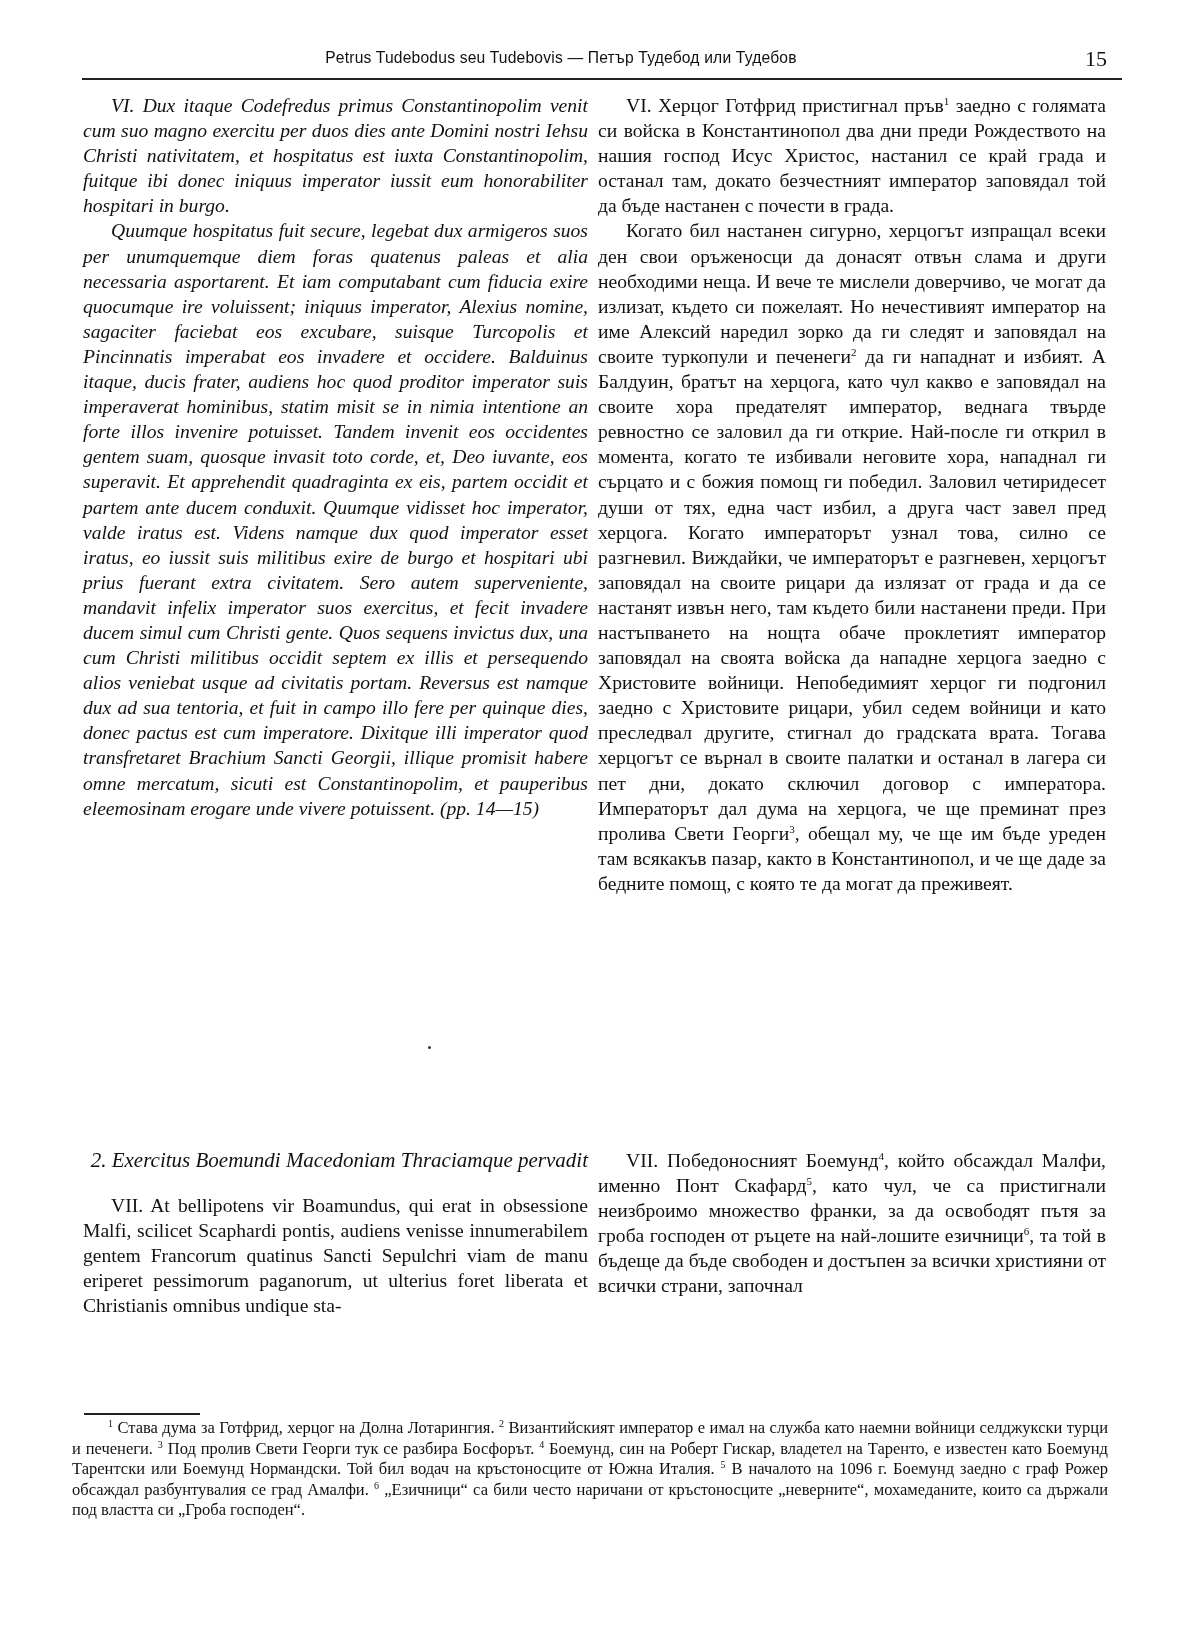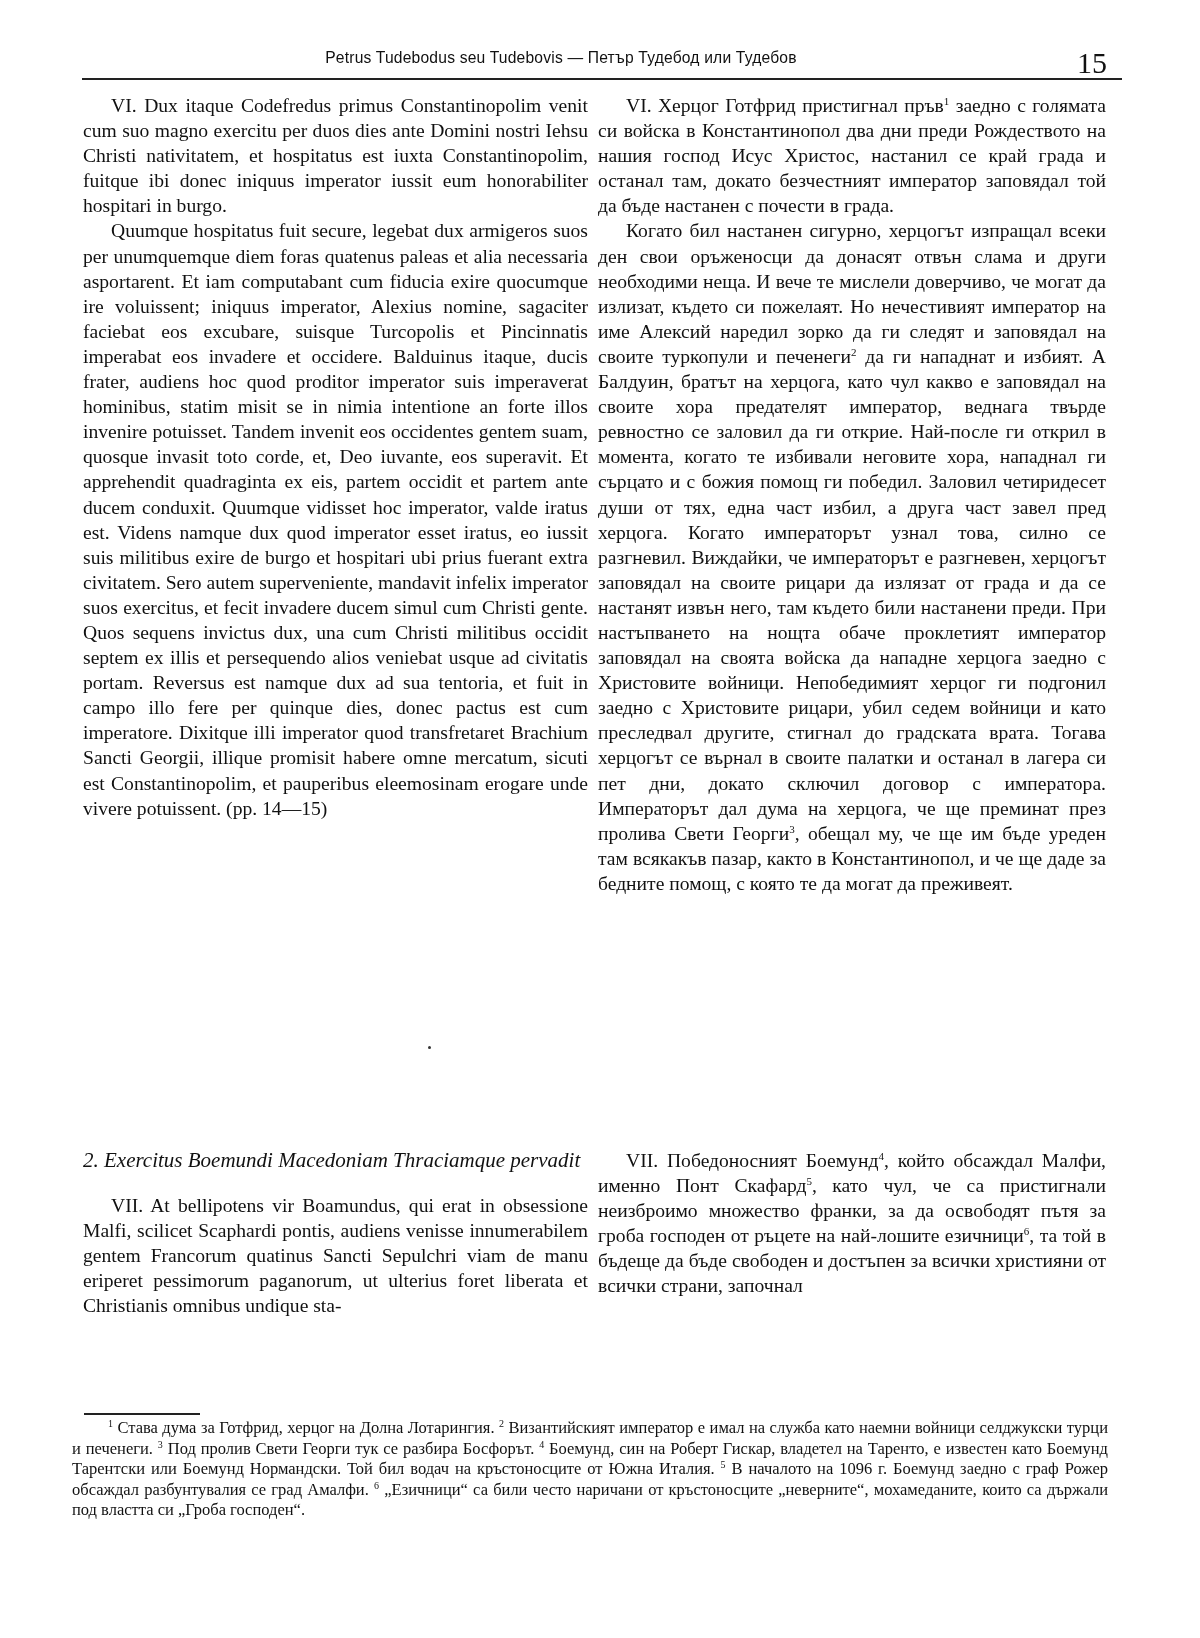--- a/index.html
+++ b/index.html
@@ -10,34 +10,34 @@
   }
   .header {
     position: absolute; left: 71px; top: 46px; width: 1040px; height: 30px;
   }
   .header .running-title {
     position: absolute; left: 0; right: 60px; top: 2px; text-align: center;
     font-family: "Liberation Sans", "DejaVu Sans", sans-serif;
     font-size: 17px; letter-spacing: 0.2px; transform: scaleX(0.92);
   }
   .header .page-number {
-    position: absolute; right: 4px; top: 0; font-size: 30px;
+    position: absolute; right: 4px; top: 0; font-size: 22px;
   }
   .header-rule {
     position: absolute; left: 82px; top: 78px; width: 1040px; height: 2px; background: #222;
   }
   .col {
     position: absolute; width: 505px; font-size: 19.6px; line-height: 25.1px;
     text-align: justify; hyphens: manual;
   }
   .col-left { left: 83px; }
   .col-right { left: 598px; width: 508px; }
   .para { margin: 0; text-indent: 28px; }
   .section-title {
-    font-style: italic; text-align: left; font-size: 21px; line-height: 25px;
+    font-style: italic; text-align: right; font-size: 21px; line-height: 25px;
     margin: 0 0 20px 0;
   }
   sup { font-size: 11px; line-height: 0; vertical-align: 7px; }
   .stray-dot {
     position: absolute; left: 428px; top: 1046px; width: 3px; height: 3px; background: #333; border-radius: 50%;
   }
   .footnote-rule {
     position: absolute; left: 84px; top: 1413px; width: 116px; height: 1.5px; background: #222;
   }
   .footnotes {
@@ -49,21 +49,21 @@
 </style>
 </head>
 <body>
 
 <div class="header">
   <div class="running-title">Petrus Tudebodus seu Tudebovis — Петър Тудебод или Тудебов</div>
   <div class="page-number">15</div>
 </div>
 <div class="header-rule"></div>
 
-<div class="col col-left" style="top:93px;">
+<div class="col col-left" style="top:93px;font-style:italic;">
   <p class="para">VI. Dux itaque Codefredus primus Constantinopolim venit cum suo magno exercitu per duos dies ante Domini nostri Iehsu Christi nativitatem, et hospitatus est iuxta Constantinopolim, fuitque ibi donec iniquus imperator iussit eum honorabiliter hospitari in burgo.</p>
   <p class="para">Quumque hospitatus fuit secure, legebat dux armigeros suos per unumquemque diem foras quatenus paleas et alia necessaria asportarent. Et iam computabant cum fiducia exire quocumque ire voluissent; iniquus imperator, Alexius nomine, sagaciter faciebat eos excubare, suisque Turcopolis et Pincinnatis imperabat eos invadere et occidere. Balduinus itaque, ducis frater, audiens hoc quod proditor imperator suis imperaverat hominibus, statim misit se in nimia intentione an forte illos invenire potuisset. Tandem invenit eos occidentes gentem suam, quosque invasit toto corde, et, Deo iuvante, eos superavit. Et apprehendit quadraginta ex eis, partem occidit et partem ante ducem conduxit. Quumque vidisset hoc imperator, valde iratus est. Videns namque dux quod imperator esset iratus, eo iussit suis militibus exire de burgo et hospitari ubi prius fuerant extra civitatem. Sero autem superveniente, mandavit infelix imperator suos exercitus, et fecit invadere ducem simul cum Christi gente. Quos sequens invictus dux, una cum Christi militibus occidit septem ex illis et persequendo alios veniebat usque ad civitatis portam. Reversus est namque dux ad sua tentoria, et fuit in campo illo fere per quinque dies, donec pactus est cum imperatore. Dixitque illi imperator quod transfretaret Brachium Sancti Georgii, illique promisit habere omne mercatum, sicuti est Constantinopolim, et pauperibus eleemosinam erogare unde vivere potuissent. (pp. 14—15)</p>
 </div>
 
 <div class="stray-dot"></div>
 
 <div class="col col-left" style="top:1148px;">
   <p class="section-title">2. Exercitus Boemundi Macedoniam Thraciamque pervadit</p>
   <p class="para">VII. At bellipotens vir Boamundus, qui erat in obsessione Malfi, scilicet Scaphardi pontis, audiens venisse innumerabilem gentem Francorum quatinus Sancti Sepulchri viam de manu eriperet pessimorum paganorum, ut ulterius foret liberata et Christianis omnibus undique sta-</p>
 </div>

